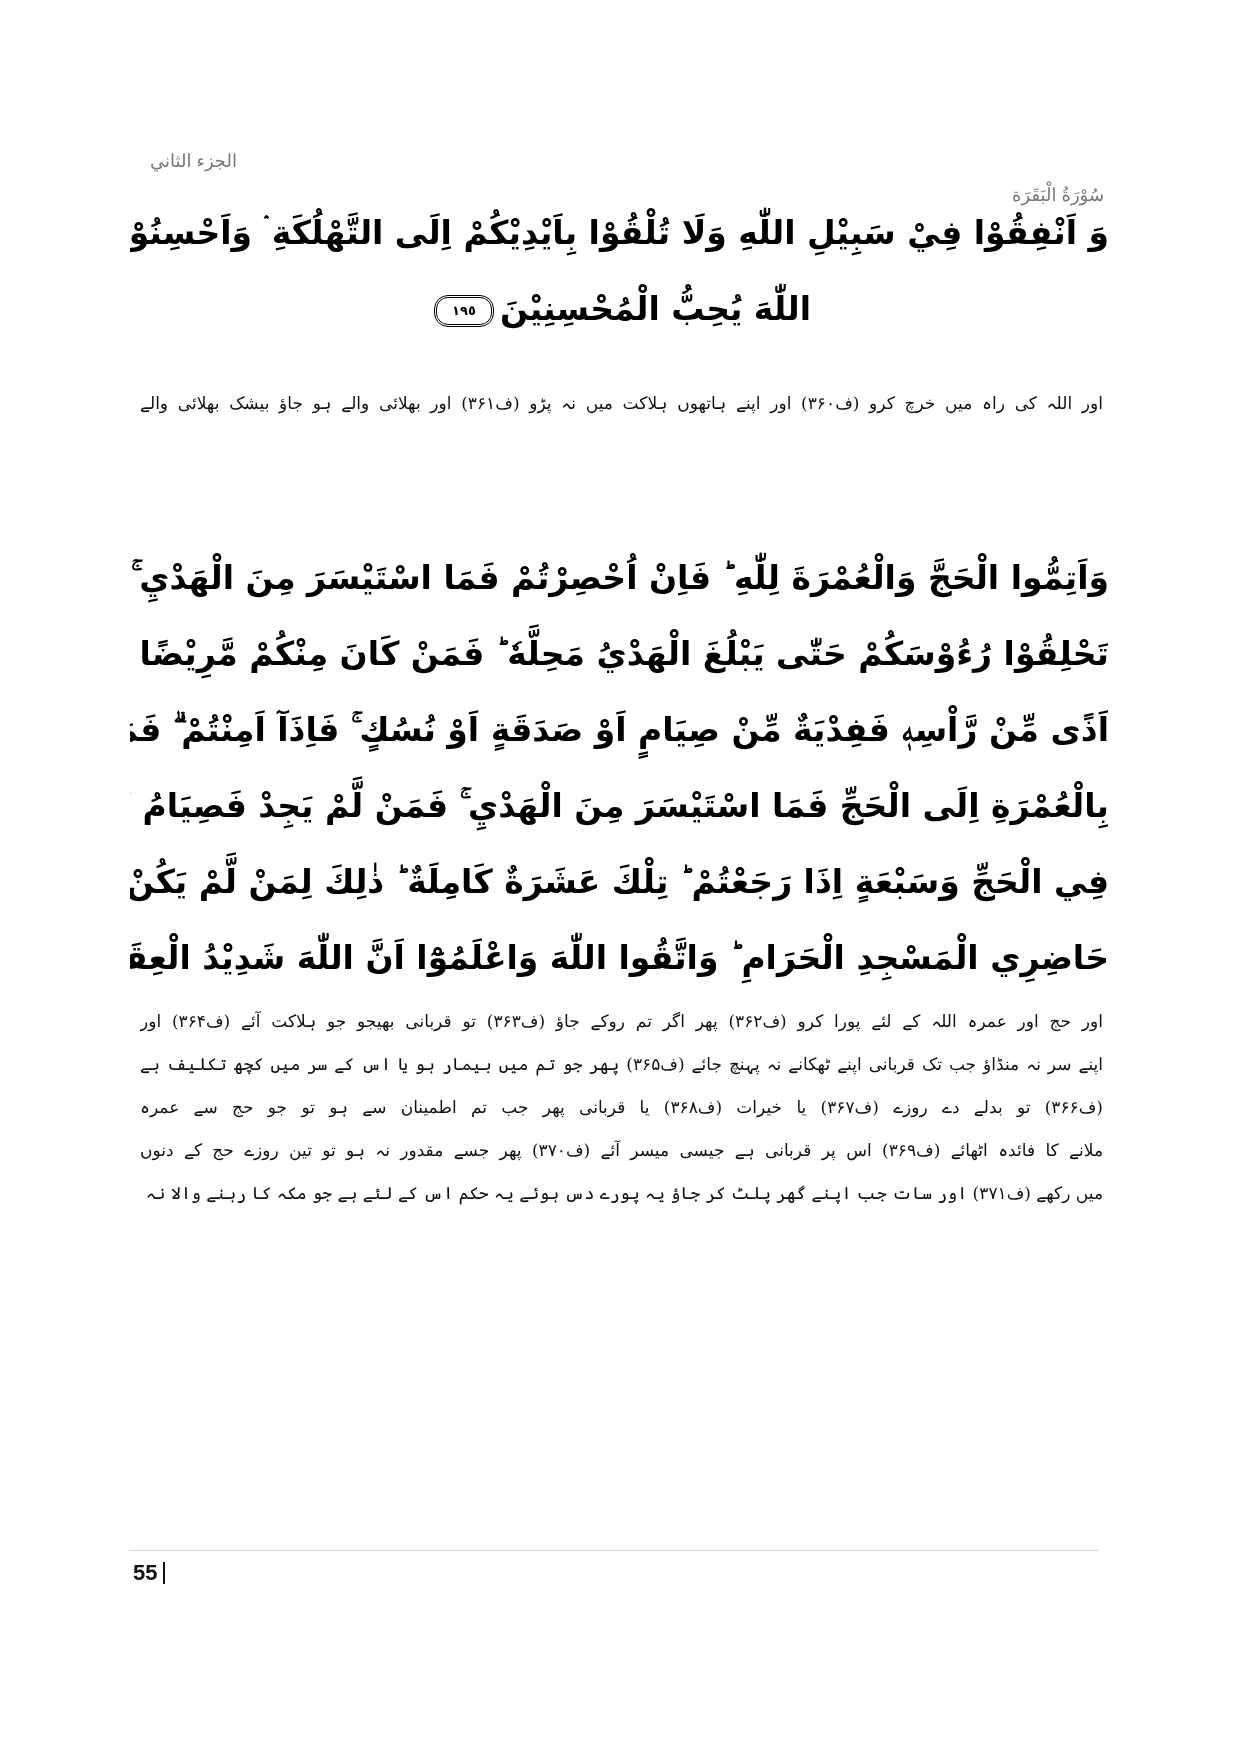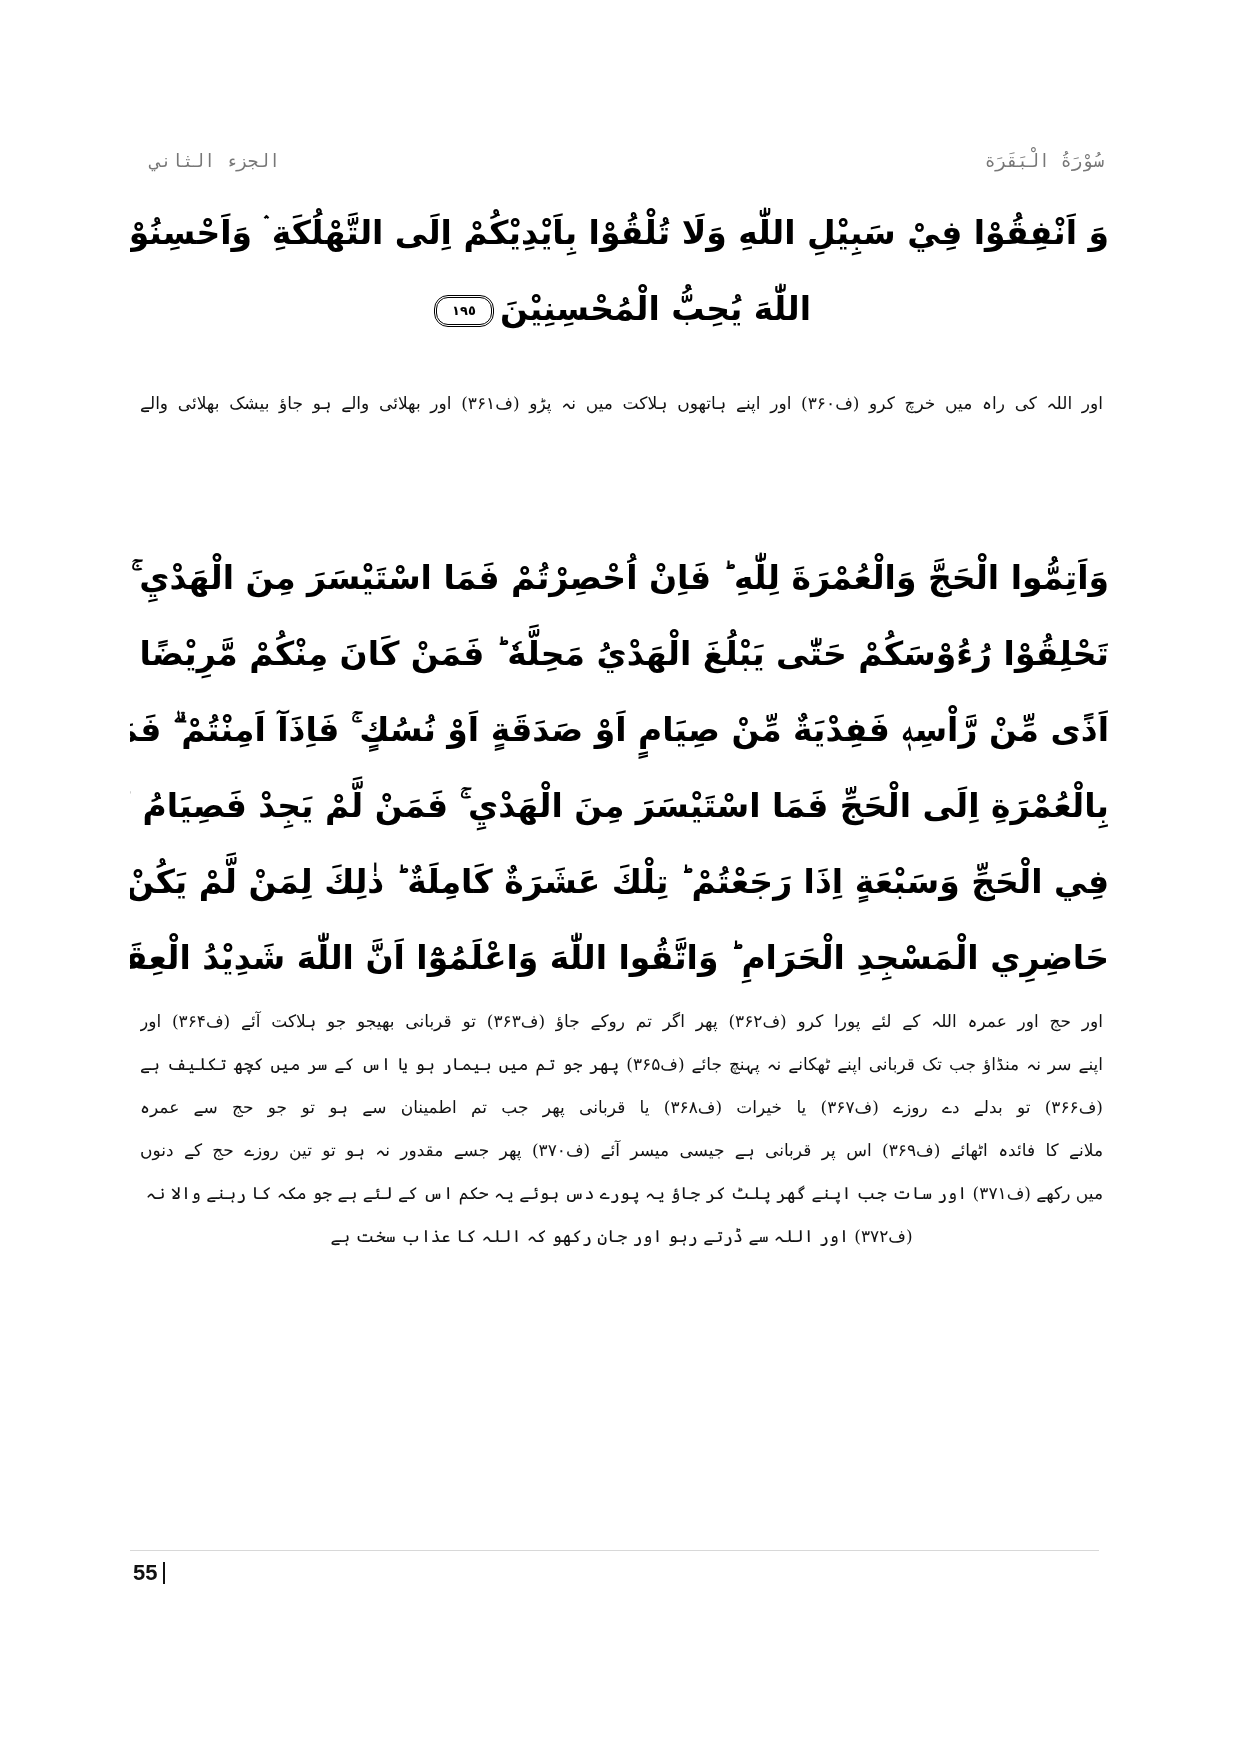--- a/index.html
+++ b/index.html
@@ -11,27 +11,27 @@
       width: 1239px;
       height: 1754px;
       position: relative;
       overflow: hidden;
       font-family: "DejaVu Sans", sans-serif;
       color: #111111;
     }
     .header-left, .header-right {
       position: absolute;
       top: 150px;
-      font-family: Liberation Mono, monospace;
+      font-family: Liberation Sans, sans-serif;
       font-size: 18px;
       color: #777777;
       direction: rtl;
       white-space: nowrap;
     }
-    .header-right { right: 135px; }
+    .header-right { right: 135px; margin-top: 34px; }
     .header-left { left: 150px; }
 
     .ayah-block {
       position: absolute;
       left: 130px;
       right: 130px;
       direction: rtl;
       font-family: "DejaVu Sans", sans-serif;
       font-weight: bold;
       color: #000000;
@@ -144,17 +144,16 @@
   <span class="ayah-line">فِي الْحَجِّ وَسَبْعَةٍ اِذَا رَجَعْتُمْ ؕ تِلْكَ عَشَرَةٌ كَامِلَةٌ ؕ ذٰلِكَ لِمَنْ لَّمْ يَكُنْ اَهْلُهٗ</span>
   <span class="ayah-line"><span>حَاضِرِي الْمَسْجِدِ الْحَرَامِ ؕ وَاتَّقُوا اللّٰهَ وَاعْلَمُوْٓا اَنَّ اللّٰهَ شَدِيْدُ الْعِقَابِ</span></span>
 </div>
 
 <div class="translation-block" id="trans-196">
   <span class="translation-line">اور حج اور عمرہ اللہ کے لئے پورا کرو (ف۳۶۲) پھر اگر تم روکے جاؤ (ف۳۶۳) تو قربانی بھیجو جو ہلاکت آئے (ف۳۶۴) اور</span>
   <span class="translation-line">اپنے سر نہ منڈاؤ جب تک قربانی اپنے ٹھکانے نہ پہنچ جائے (ف۳۶۵) پھر جو تم میں بیمار ہو یا اس کے سر میں کچھ تکلیف ہے</span>
   <span class="translation-line">(ف۳۶۶) تو بدلے دے روزے (ف۳۶۷) یا خیرات (ف۳۶۸) یا قربانی پھر جب تم اطمینان سے ہو تو جو حج سے عمرہ</span>
   <span class="translation-line">ملانے کا فائدہ اٹھائے (ف۳۶۹) اس پر قربانی ہے جیسی میسر آئے (ف۳۷۰) پھر جسے مقدور نہ ہو تو تین روزے حج کے دنوں</span>
   <span class="translation-line">میں رکھے (ف۳۷۱) اور سات جب اپنے گھر پلٹ کر جاؤ یہ پورے دس ہوئے یہ حکم اس کے لئے ہے جو مکہ کا رہنے والا نہ ہو</span>
-  <span class="translation-line center">(ف۳۷۲) اور اللہ سے ڈرتے رہو اور جان رکھو کہ اللہ کا عذاب سخت ہے</span>
 </div>
 
 <div class="footer-rule"></div>
 <div class="page-number"><span>55</span><span class="page-bar"></span></div>
 
 </body></html>

